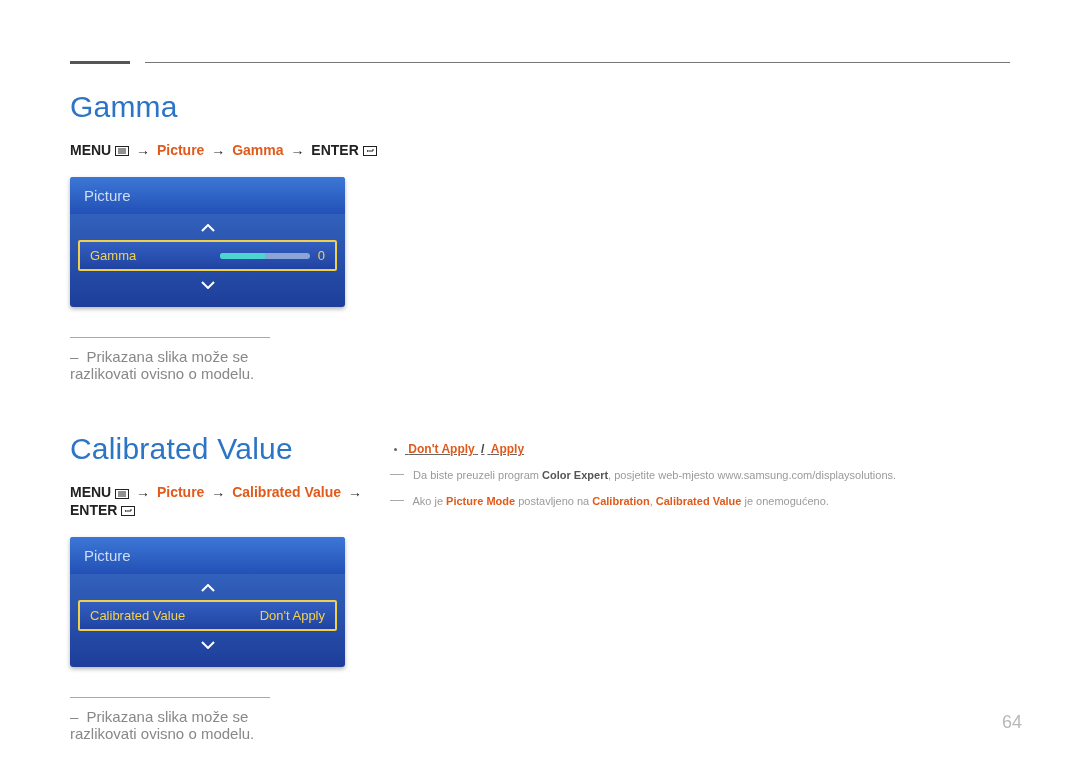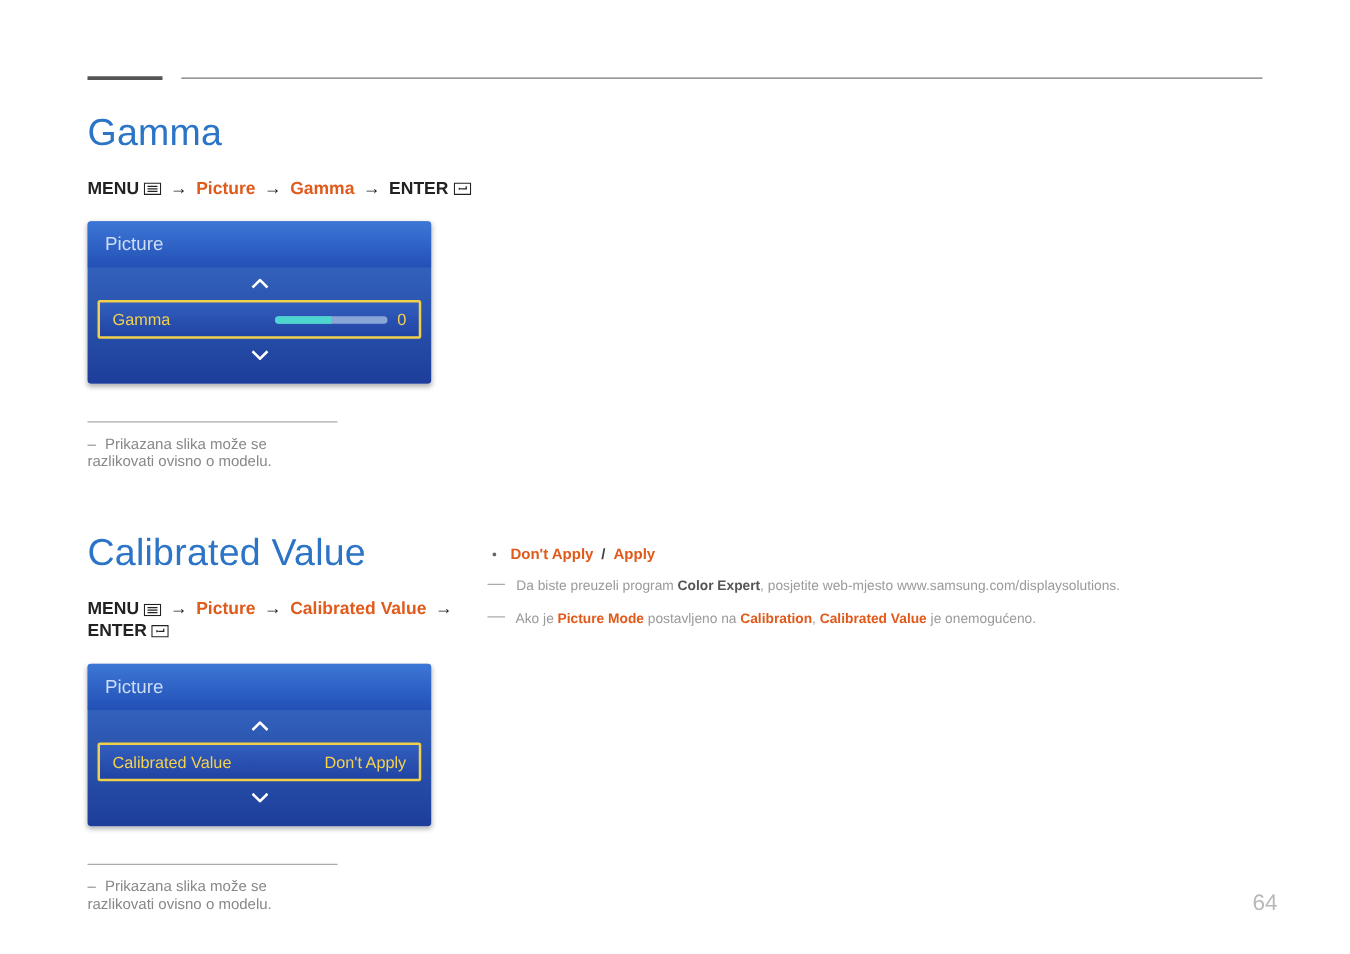--- a/index.html
+++ b/index.html
@@ -150,21 +150,21 @@
 
   .osd-bottom-pad {
     height: 10px;
   }
 
   .separator {
     margin-top: 30px;
     width: 200px;
     border-top: 1px solid #aaa;
     padding-top: 10px;
-    font-size: 12px;
+    font-size: 15px;
     color: #888;
   }
   .sep-dash { color:#888; padding-right:4px; }
 
   .right p { margin-bottom: 8px; }
   .note-line {
     font-size: 11px;
     color: #9a9a9a;
   }
   .note-dash {
@@ -173,21 +173,21 @@
     height:1px;
     background:#aaa;
     vertical-align: middle;
     margin-right:6px;
     position: relative;
     top:-2px;
   }
   .accent { color: #e05a1b; font-weight: 700; }
   .bold { font-weight: 700; color: #555; }
 
-  .bullet-line { padding-left: 0; }
+  .bullet-line { padding-left: 0; text-decoration: underline; }
   .bullet-dot {
     display:inline-block;
     width:3px; height:3px; border-radius:50%;
     background:#666; vertical-align: middle;
     margin-right:8px; margin-left:4px;
     position:relative; top:-1px;
   }
   .bullet-accent { color: #e05a1b; font-weight:700; }
   .bullet-slash { color:#444; font-weight:700; padding:0 3px;}
 

